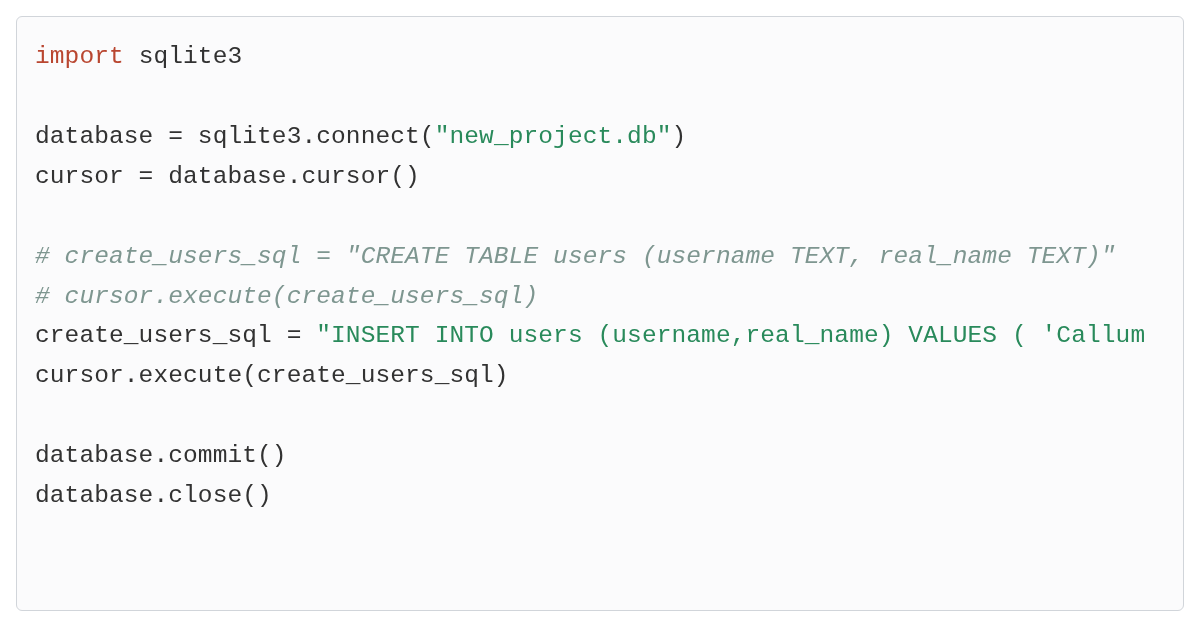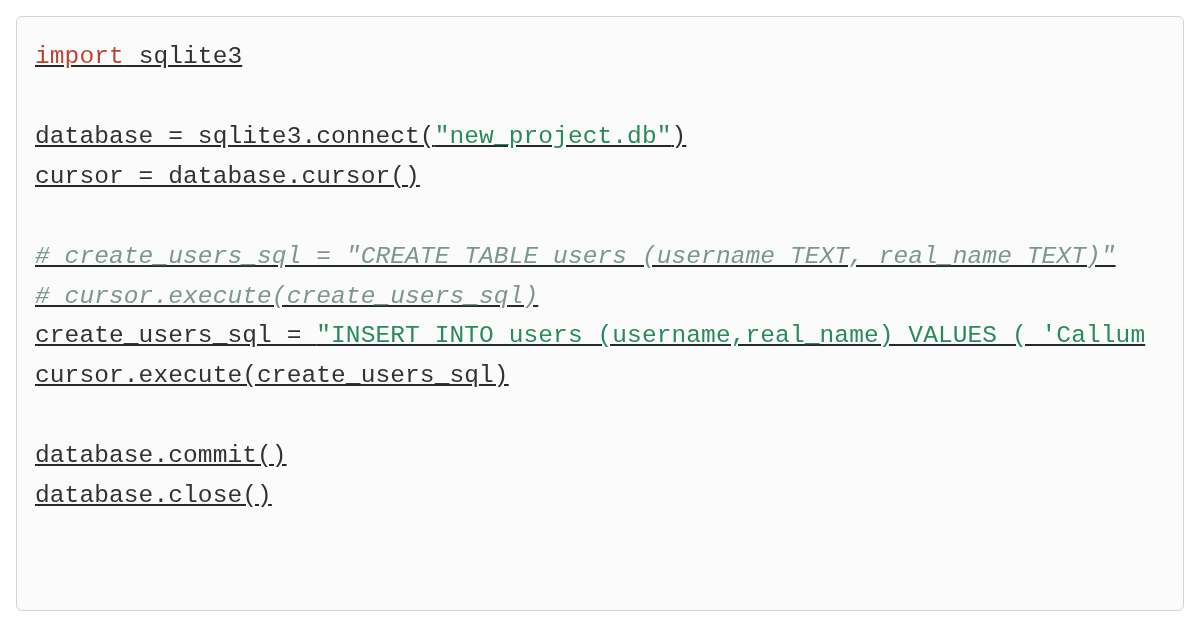--- a/index.html
+++ b/index.html
@@ -21,21 +21,20 @@
     height: 595px;
   }
   pre {
     margin: 0;
     font-family: ui-monospace, SFMono-Regular, "SF Mono", Menlo, Consolas, "Liberation Mono", monospace;
     font-size: 24.5px;
     line-height: 1.63;
     white-space: pre;
     color: #24292e;
     letter-spacing: 0.1px;
-    text-decoration: underline;
   }
   .tok-kw { color: #b94630; }    
   .tok-str { color: #298a5b; }   
   .tok-cmt { color: #7e9690; font-style: italic; } 
   .tok-txt { color: #323232; }
 </style>
 </head>
 <body>
 
 <div class="code-block">

